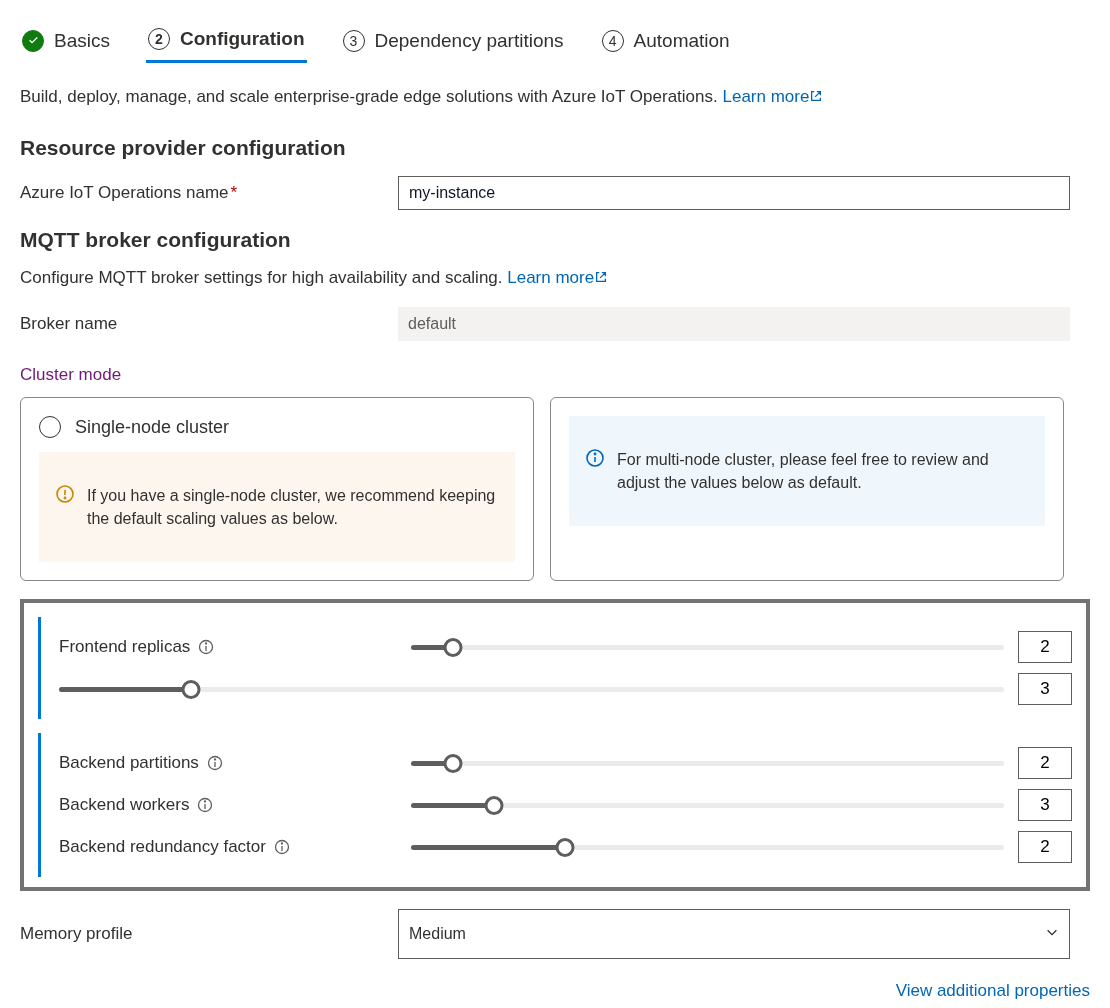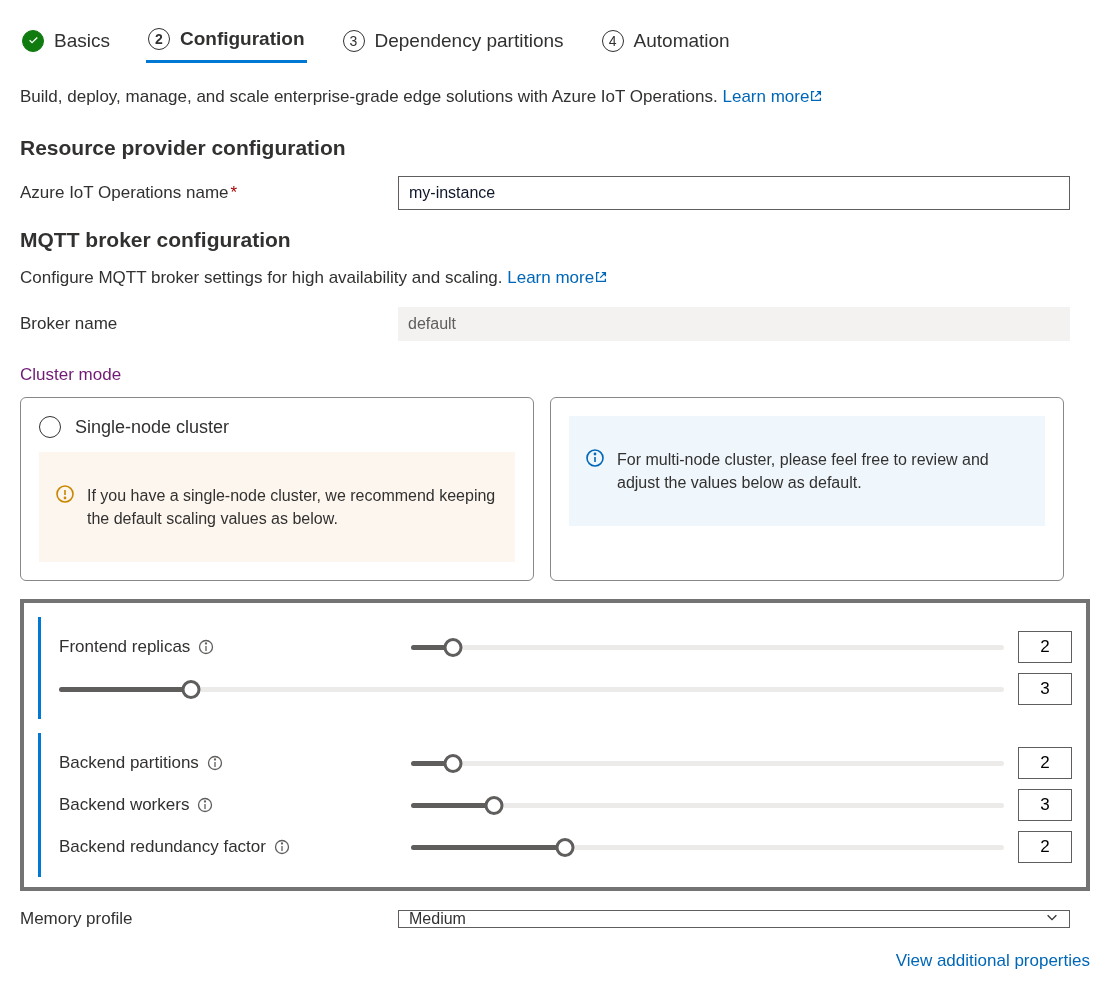--- a/index.html
+++ b/index.html
@@ -164,21 +164,21 @@
     .thumb {
       position:absolute; width:19px; height:19px; border:3px solid #605e5c; background:#fff; border-radius:50%; transform:translateX(-50%);
     }
     .slider-val {
       width: 54px; height:32px; border:1px solid #605e5c; text-align:center; font-size:17px;
       font-family:inherit;
     }
     .mem-row { display:flex; align-items:center; margin-top:18px;}
     .mem-label { width:378px; font-size:17px; }
     .select {
-      flex:1; max-width:672px; height:18px; border:1px solid #605e5c; padding:6px 10px;
+      flex:1; max-width:672px; height:50px; border:1px solid #605e5c; padding:6px 10px;
       display:flex; align-items:center; justify-content:space-between; cursor:pointer;
       font-size:16px;
     }
     .chev svg{ width:14px; height:14px; }
     .add-props { margin-top:22px;text-align:right; }
     .add-props a { color:#0067b8; text-decoration:none; font-size:17px; cursor:pointer; }
   </style>
 </head>
 <body>
 

